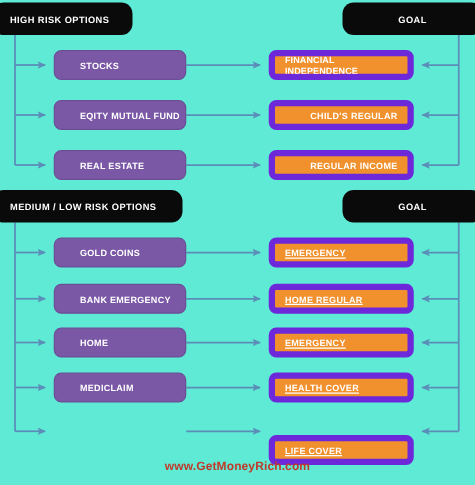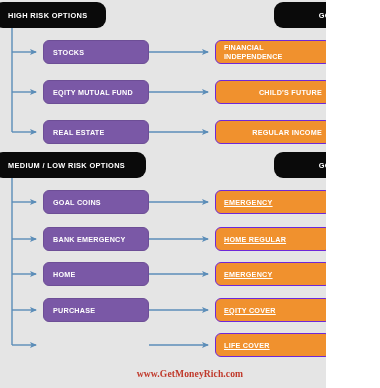--- a/index.html
+++ b/index.html
@@ -6,23 +6,23 @@
   html, body {
     margin: 0;
     padding: 0;
     background: #ffffff;
   }
   body {
     font-family: "Liberation Sans", sans-serif;
   }
   #canvas {
     position: relative;
-    width: 326px;
+    width: 380px;
     height: 388px;
-    background: #e5e5e5;
+    background: #5eead4;
     overflow: hidden;
   }
   #wires {
     position: absolute;
     left: 0;
     top: 0;
     width: 380px;
     height: 388px;
     pointer-events: none;
   }
@@ -63,48 +63,47 @@
     font-weight: bold;
     letter-spacing: 0.25px;
     z-index: 2;
     overflow: hidden;
   }
   .node-src {
     left: 43px;
     width: 106px;
     background: #7a58a6;
     border: 1px solid #6d4e96;
-    padding-left: 9px;
+    padding-left: 20px;
     justify-content: flex-start;
   }
   .node-goal {
     left: 215px;
     width: 116px;
     background: #f0912e;
-    border: 1px solid #6d28d9;
+    border: 5px solid #6d28d9;
     padding-left: 8px;
     padding-right: 8px;
   }
   .node-goal.align-left   { justify-content: flex-start; text-decoration: underline; }
   .node-goal.align-right  { justify-content: flex-end; }
   .node-goal.align-fill   { justify-content: flex-start; letter-spacing: 0.1px; }
 
   
   .footer {
     position: absolute;
     left: 0;
     top: 368px;
     width: 380px;
     text-align: center;
     color: #c0392b;
     font-size: 9.6px;
     font-weight: bold;
     letter-spacing: 0.1px;
     z-index: 3;
-    font-family: Liberation Serif, serif;
   }
 </style>
 </head>
 <body>
 
 <div id="canvas">
 
   <svg id="wires" viewBox="0 0 380 388" xmlns="http://www.w3.org/2000/svg">
     <defs>
       <marker id="arrowR" markerWidth="7" markerHeight="7" refX="6" refY="3" orient="auto" markerUnits="userSpaceOnUse">
@@ -163,64 +162,64 @@
     <span>STOCKS</span>
   </div>
   <div class="node node-goal align-fill" style="top:40px">
     <span>FINANCIAL INDEPENDENCE</span>
   </div>
 
   <div class="node node-src" style="top:80px">
     <span>EQITY MUTUAL  FUND</span>
   </div>
   <div class="node node-goal align-right" style="top:80px">
-    <span>CHILD'S FUTURE</span>
+    <span>CHILD'S REGULAR</span>
   </div>
 
   <div class="node node-goal align-right" style="top:120px">
     <span>REGULAR INCOME</span>
   </div>
   <div class="node node-src" style="top:120px">
     <span>REAL ESTATE</span>
   </div>
 
   <div class="pill left pill-med">
     <span>MEDIUM / LOW  RISK OPTIONS</span>
   </div>
   <div class="pill right pill-goal2">
     <span>GOAL</span>
   </div>
 
   <div class="node node-src" style="top:190px">
-    <span>GOAL COINS</span>
+    <span>GOLD COINS</span>
   </div>
   <div class="node node-goal align-left" style="top:190px">
     <span>EMERGENCY</span>
   </div>
 
   <div class="node node-src" style="top:227px">
     <span>BANK EMERGENCY</span>
   </div>
   <div class="node node-goal align-left" style="top:227px">
     <span>HOME REGULAR</span>
   </div>
 
   <div class="node node-src" style="top:262px">
     <span>HOME</span>
   </div>
   <div class="node node-goal align-left" style="top:262px">
     <span>EMERGENCY</span>
   </div>
 
   <div class="node node-src" style="top:298px">
-    <span>PURCHASE</span>
+    <span>MEDICLAIM</span>
   </div>
   <div class="node node-goal align-left" style="top:298px">
-    <span>EQITY COVER</span>
-  </div>
-
-  <div class="node node-goal align-left" style="top:333px">
+    <span>HEALTH COVER</span>
+  </div>
+
+  <div class="node node-goal align-left" style="top:348px">
     <span>LIFE COVER</span>
   </div>
 
   <div class="footer">www.GetMoneyRich.com</div>
 
 </div>
 
 </body></html>

